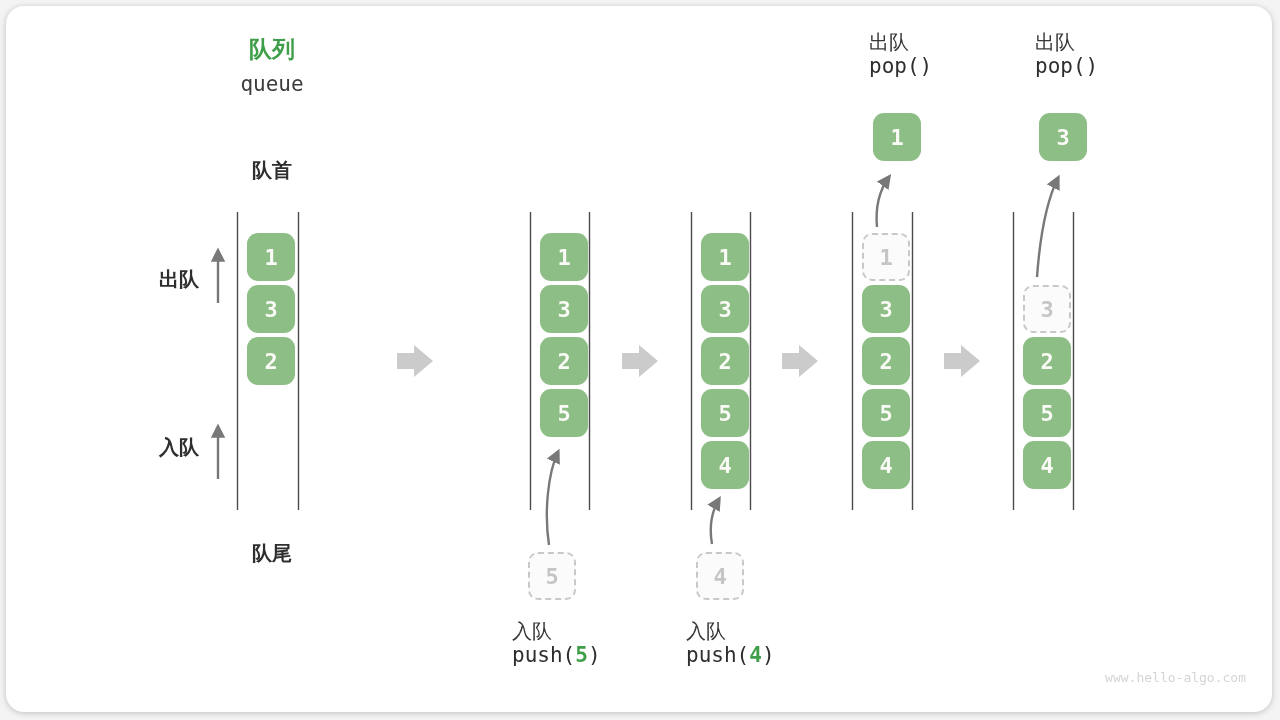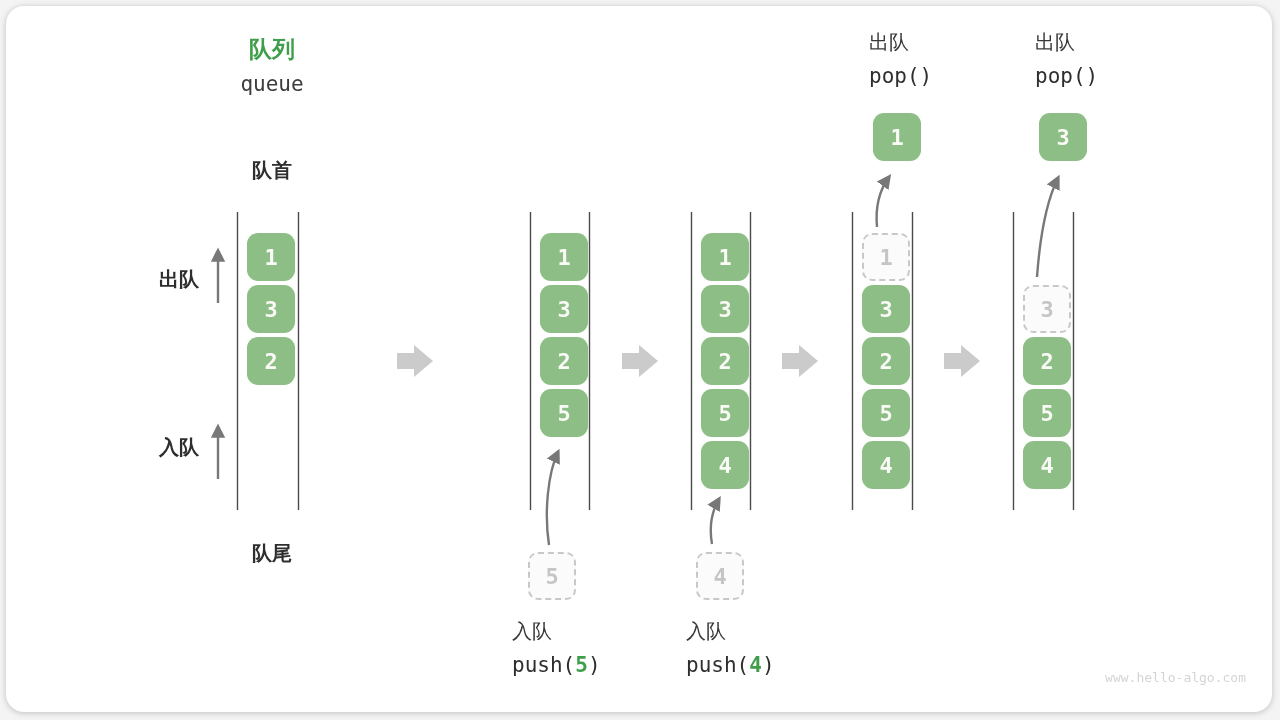--- a/index.html
+++ b/index.html
@@ -34,21 +34,21 @@
     font-family:"DejaVu Sans Mono","Liberation Mono",monospace;
     font-weight:bold;font-size:22px;
   }
   .qbox.ghost{
     width:44px;height:44px;border-radius:10px;
     background:#FBFBFB;border:2px dashed var(--gray_ghost,#C8C8C8);
     color:#C5C5C5;
   }
   .oplabel{line-height:24px;}
   .opcode{
-    margin-top:10px;font-size:21px;color:#2e2e2e;
+    margin-top:0;font-size:21px;color:#2e2e2e;
     font-family:"DejaVu Sans Mono","Liberation Mono",monospace;
   }
   .oparg{color:var(--green_accent,#3F9E49);font-weight:bold;}
   .watermark{
     color:#D4D4D4;font-size:13px;
     font-family:"DejaVu Sans Mono","Liberation Mono",monospace;
   }
   svg.layer{position:absolute;left:0;top:0;z-index:1;}
   .content{position:absolute;left:4px;top:0;width:1280px;height:624px;z-index:2;border-radius:21px;}
   .channel{stroke:var(--line_dark,#4A4A4A);stroke-width:1.4;}

